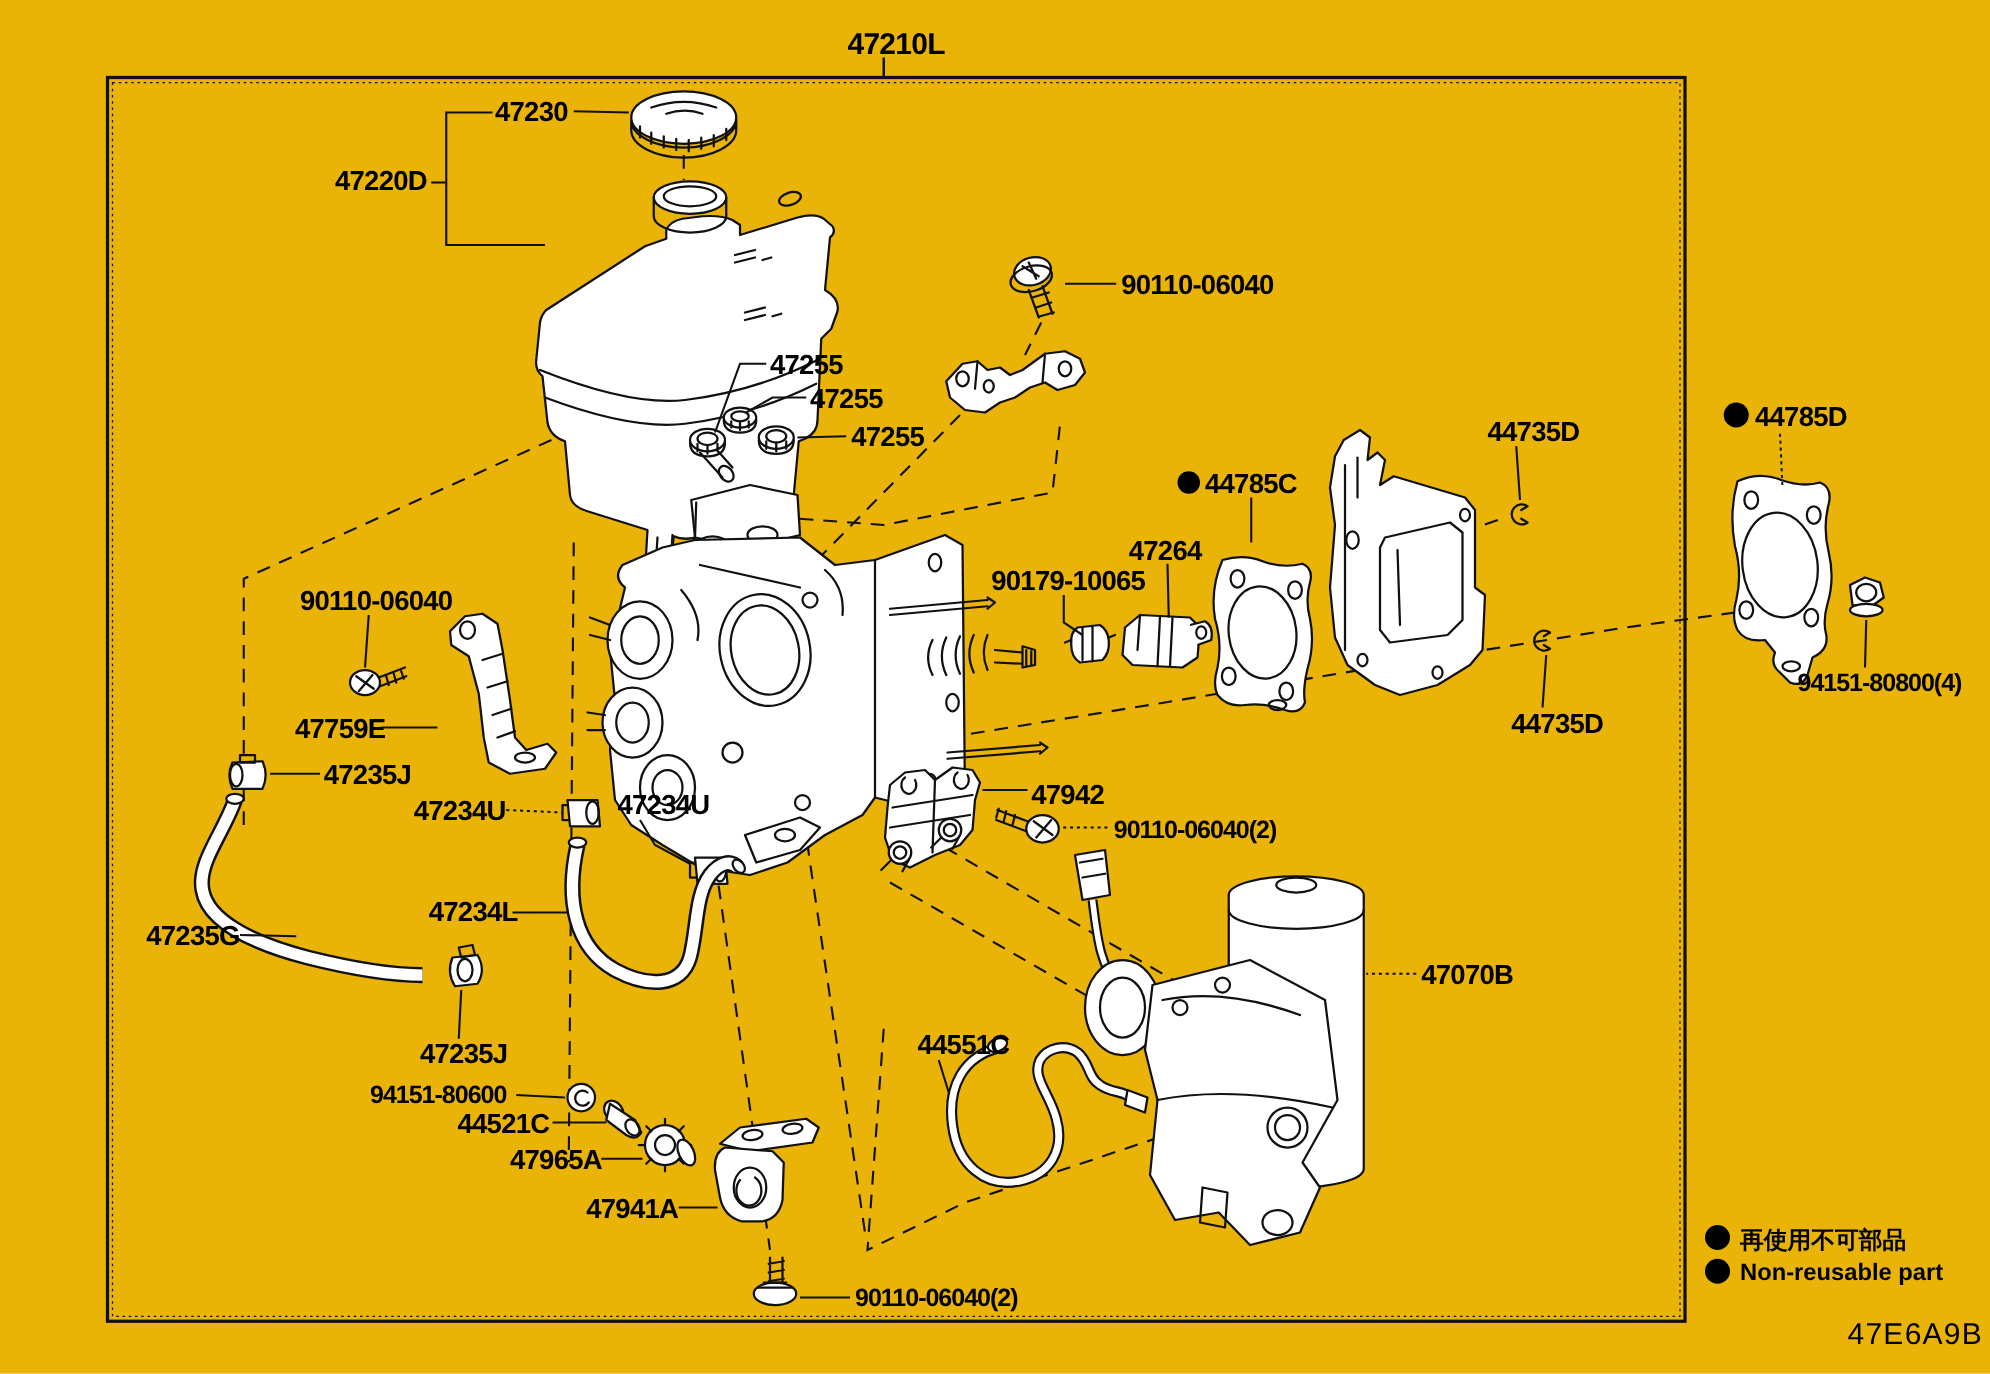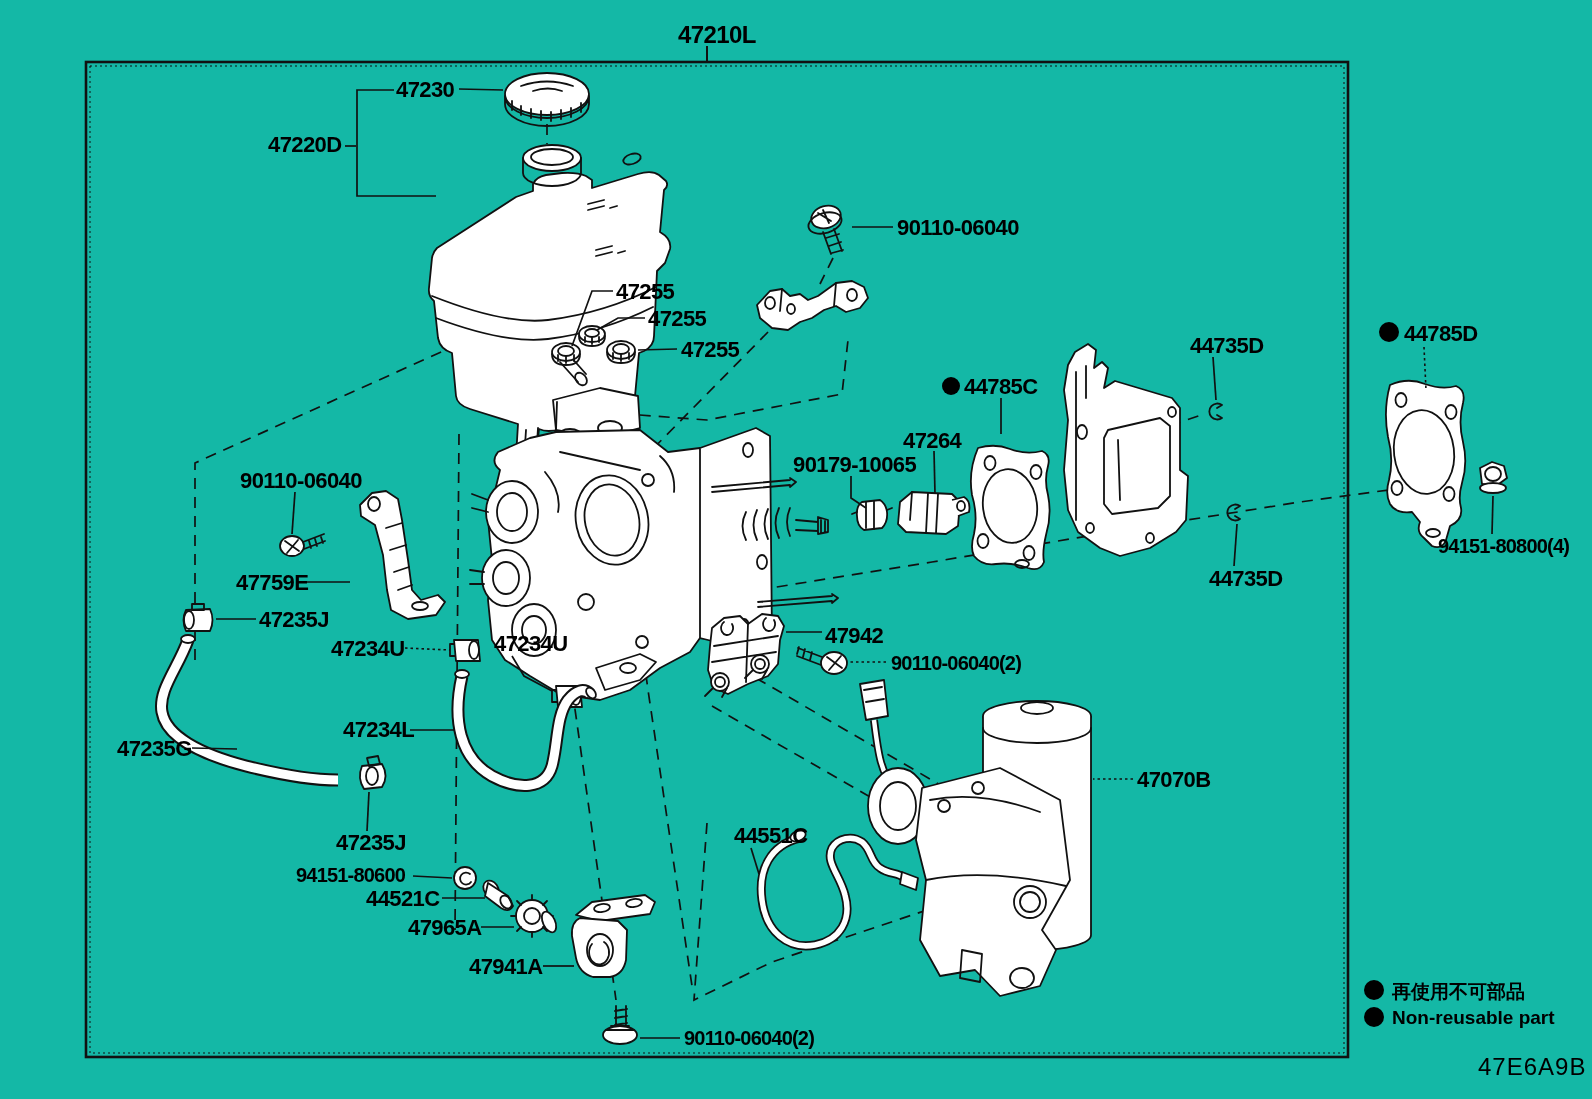--- a/index.html
+++ b/index.html
@@ -1,16 +1,16 @@
 <!DOCTYPE html>
 <html><head>
 <meta charset="utf-8">
 <style>
   html,body{margin:0;padding:0;background:#fff;}
-  .canvas{position:relative;width:1592px;height:1099px;background:#14b8a6;overflow:hidden;
+  .canvas{position:relative;width:1592px;height:1099px;background:#eab308;overflow:hidden;
           font-family:"Liberation Sans",sans-serif;}
   svg{position:absolute;left:0;top:0;}
   .part{stroke:#111;stroke-width:1.8;fill:none;stroke-linejoin:round;stroke-linecap:round;}
   .partf{stroke:#111;stroke-width:1.8;fill:#fff;stroke-linejoin:round;}
   .lead{stroke:#111;stroke-width:1.7;fill:none;}
   .leaddot{stroke:#111;stroke-width:1.6;fill:none;stroke-dasharray:2.5,3;}
   .dash{stroke:#111;stroke-width:1.7;fill:none;stroke-dasharray:11,8;}
   .pn{font-family:"Liberation Sans",sans-serif;font-weight:bold;font-size:22px;
       letter-spacing:-0.6px;fill:#000;}
   .pn-lg{font-size:24px;}

